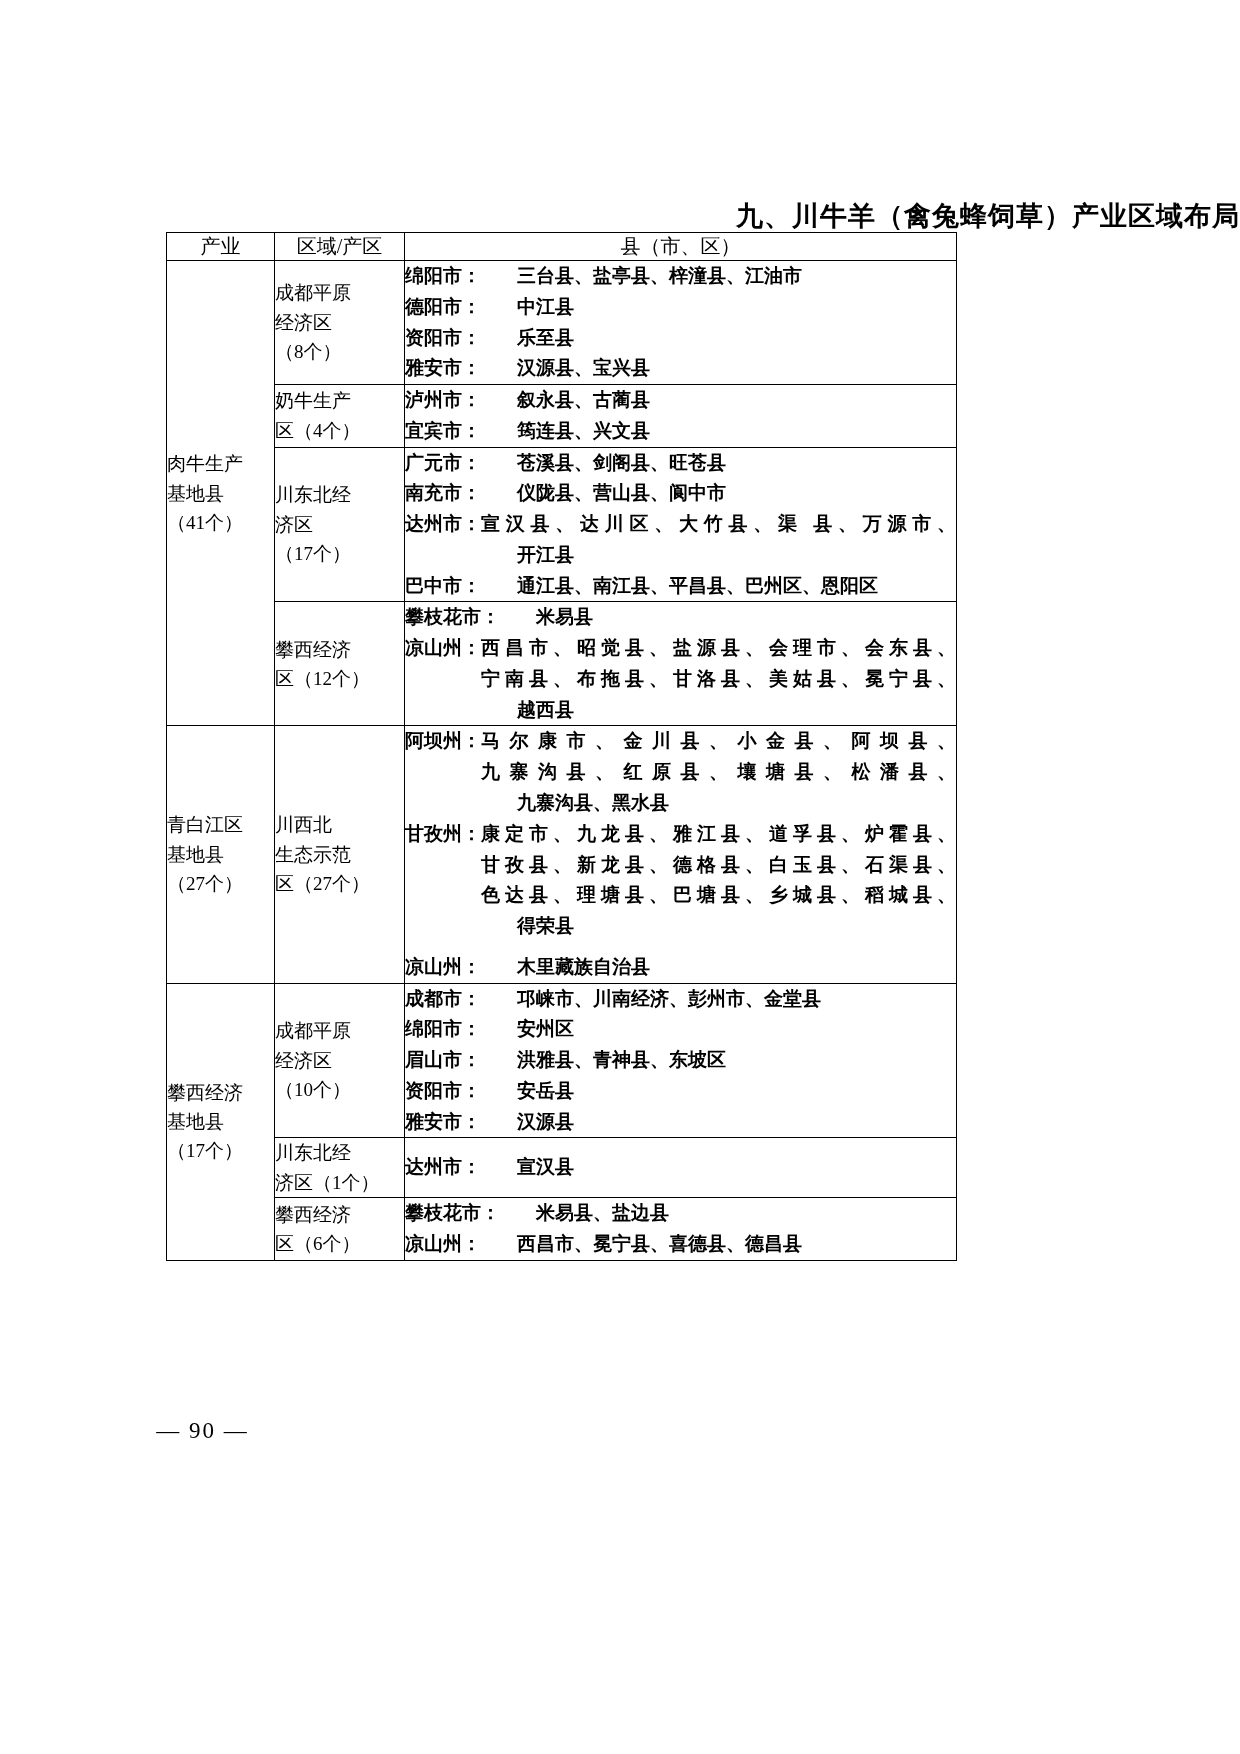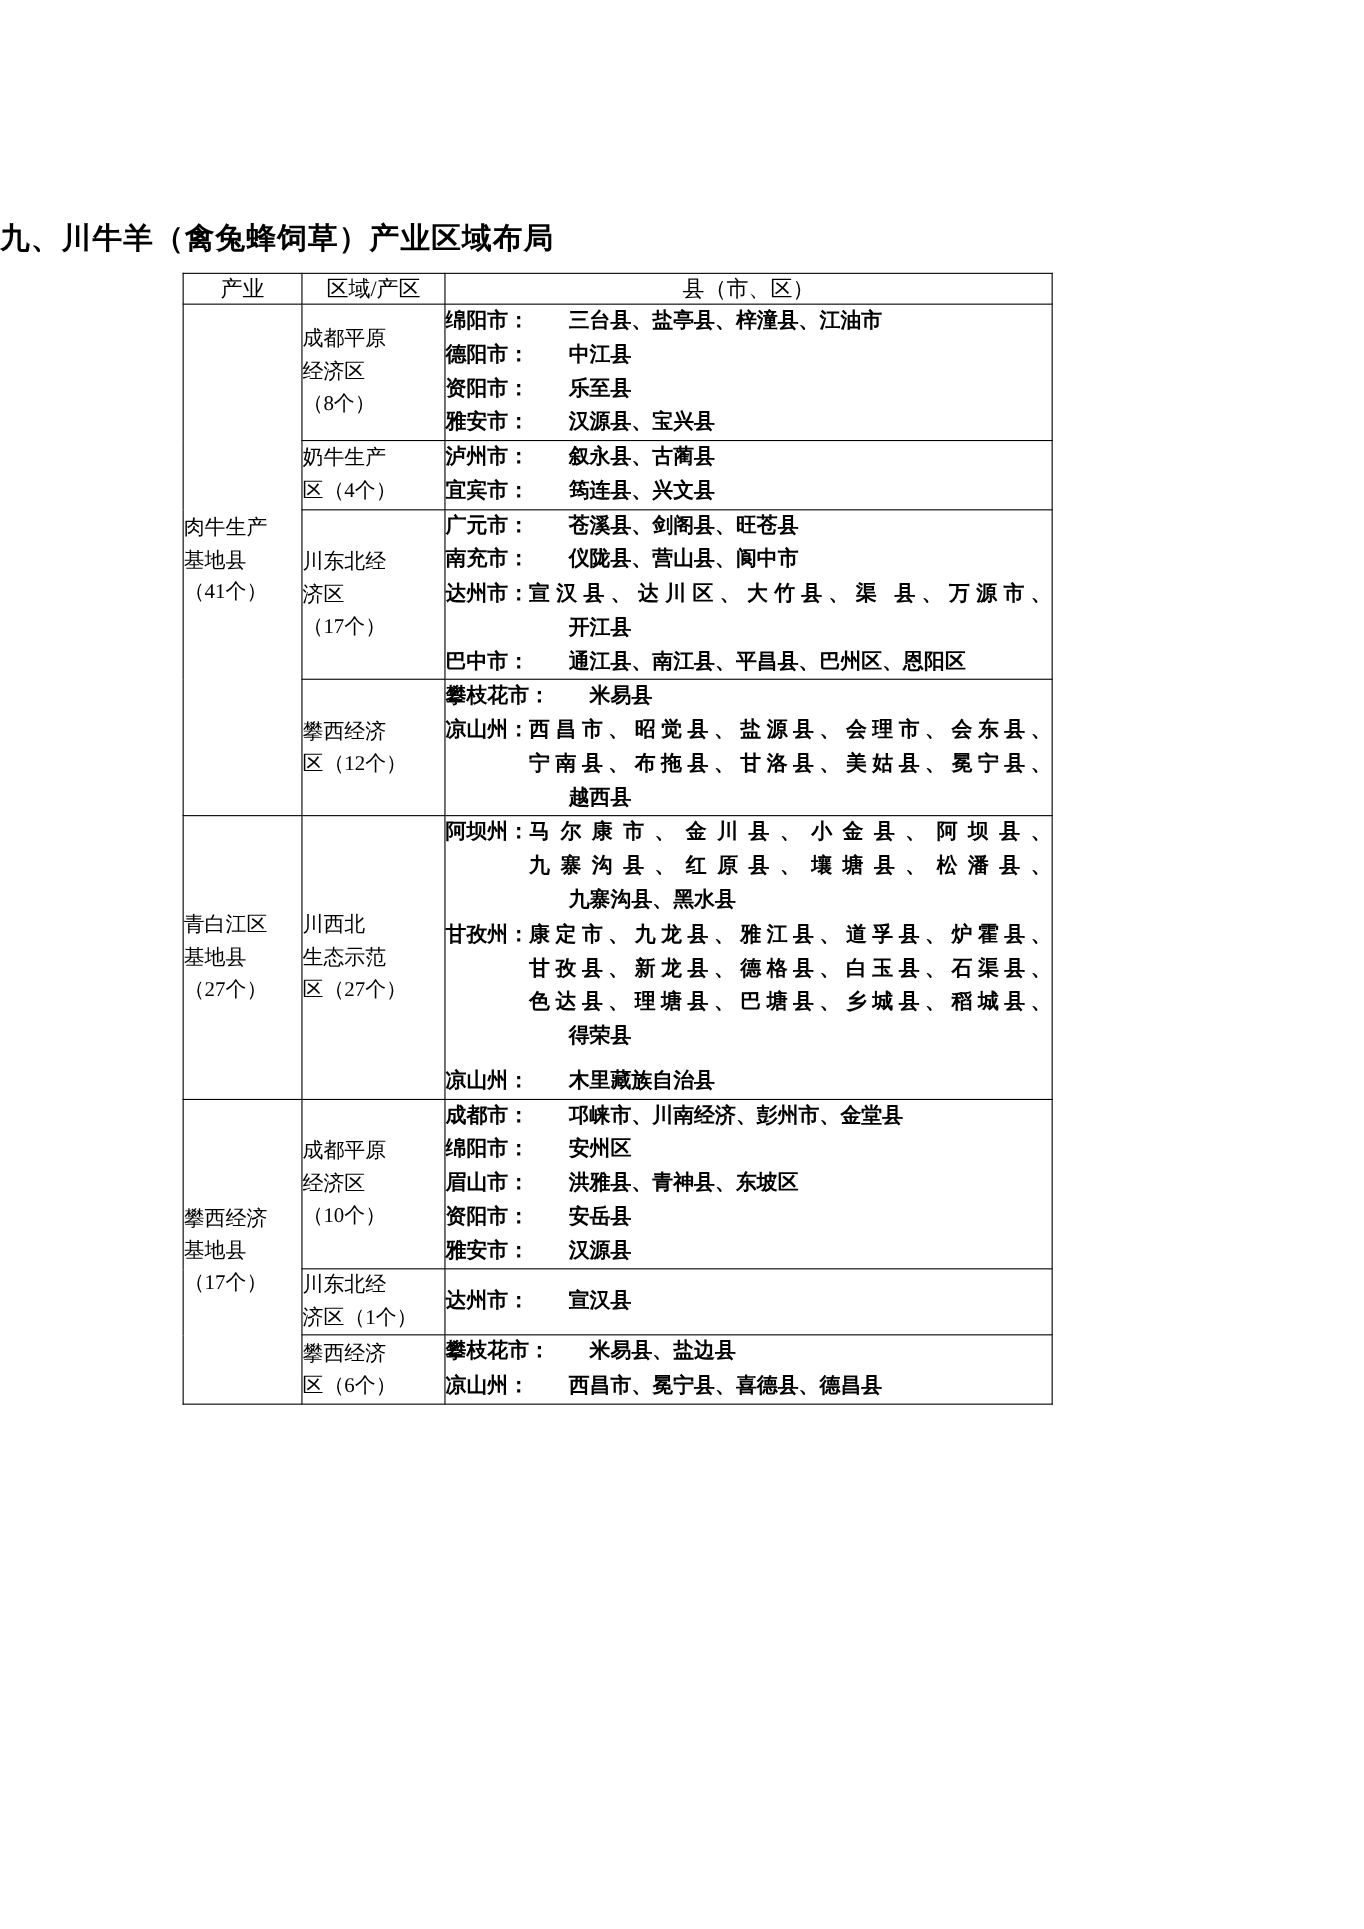--- a/index.html
+++ b/index.html
@@ -18,29 +18,29 @@
     position: absolute;
     left: 0; top: 0;
     width: 1240px;
     height: 1754px;
   }
   .doc-title {
     position: absolute;
     left: 0;
     top: 198px;
     width: 1240px;
-    text-align: left;
+    text-align: right;
     font-size: 27px;
     font-weight: bold;
     letter-spacing: 1px;
   }
   table.layout-table {
     position: absolute;
     left: 166px;
-    top: 248px;
+    top: 232px;
     width: 790px;
     border-collapse: collapse;
     table-layout: fixed;
     font-size: 19px;
   }
   table.layout-table td,
   table.layout-table th {
     border: 1px solid #000000;
     padding: 0;
     vertical-align: middle;
@@ -325,14 +325,17 @@
             </div>
             <div class="county-line">
               <span class="county-label">凉山州：</span>
               <span class="county-vals nojust">西昌市、冕宁县、喜德县、德昌县</span>
             </div>
           </td>
         </tr>
       </tbody>
   </table>
 
+  <div class="page-number">
+    <span class="pn-inner">— 90 —</span>
+  </div>
 
 </div>
 
 </body></html>

